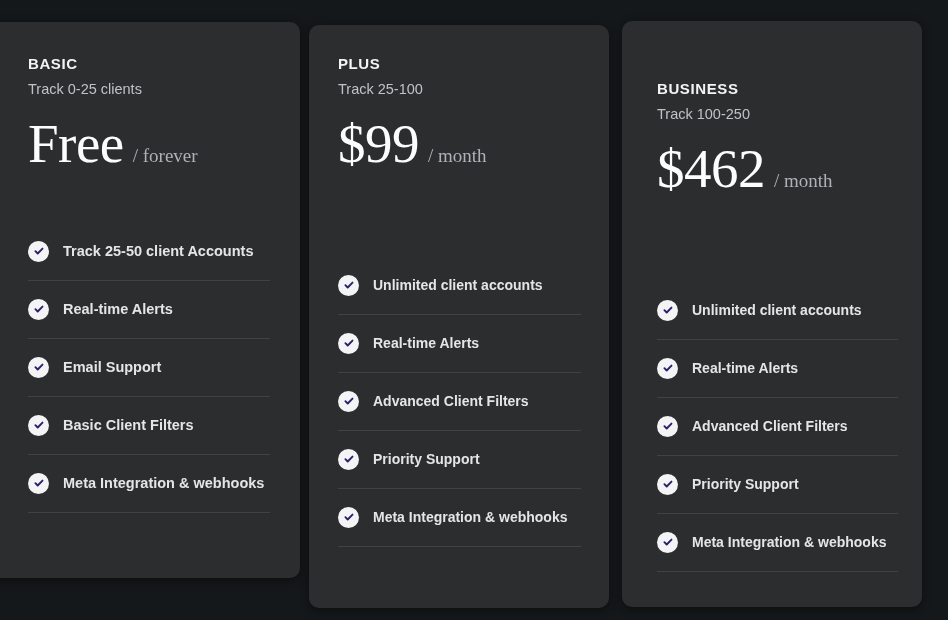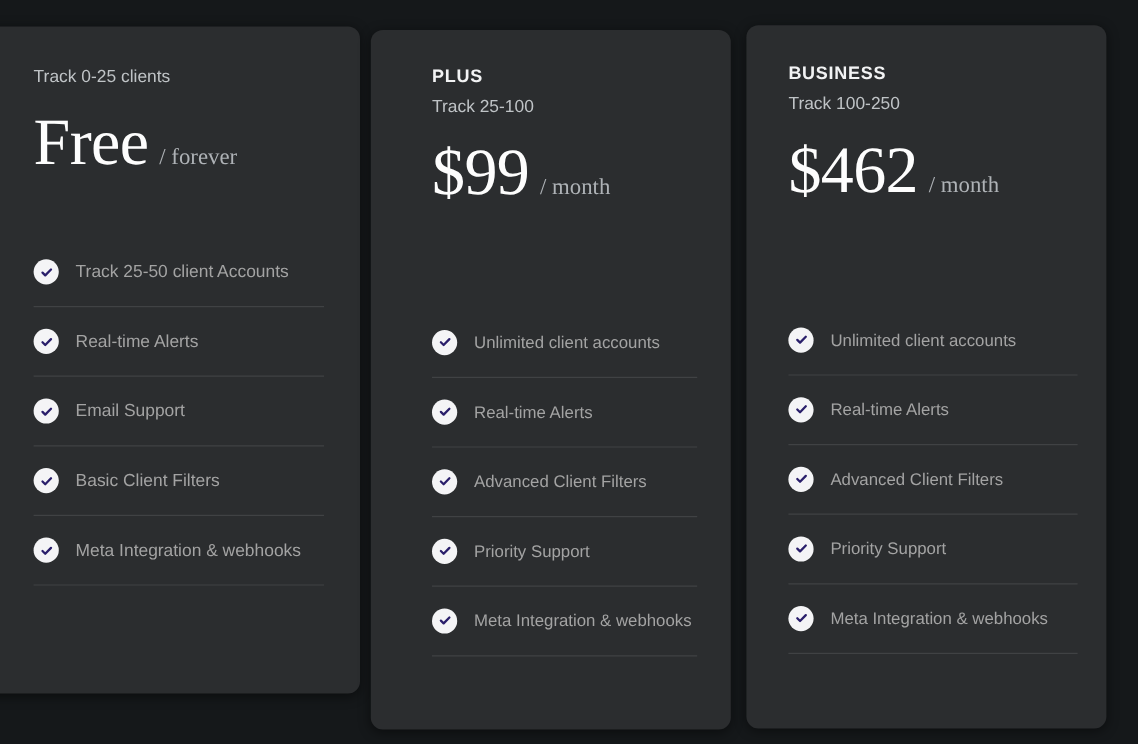--- a/index.html
+++ b/index.html
@@ -51,22 +51,22 @@
   }
 
   .card-inner {
     position: absolute;
     left: 0;
     top: 0;
     right: 0;
     bottom: 0;
   }
   .basic .card-inner  { padding: 34px 30px 0 40px; }
-  .plus .card-inner     { padding: 31px 28px 0 51px; }
-  .business .card-inner { padding: 33px 24px 0 35px; }
+  .plus .card-inner     { padding: 31px 28px 0 29px; }
+  .business .card-inner { padding: 33px 24px 0 35px; margin-top: 27px; }
 
   
   .plan-name {
     font-size: 15px;
     font-weight: bold;
     letter-spacing: 0.6px;
     color: #f2f3f4;
     margin: 0 0 8px 0;
     line-height: 1.1;
   }
@@ -125,32 +125,34 @@
     background: #f4f4f6;
     display: flex;
     align-items: center;
     justify-content: center;
     margin-right: 14px;
   }
   .check-icon svg { display: block; }
 
   .feature-label {
     font-size: 14px;
-    color: #a3a3a3;
+    color: #e5e5e5;
     line-height: 1.25;
+    font-weight: bold;
   }
   .basic .feature-label { font-size: 14.5px; }
 </style>
 </head>
 <body>
 
 <div class="pricing-stage">
 
   <div class="plan-card basic">
     <div class="card-inner">
+      <h3 class="plan-name">BASIC</h3>
       <p class="plan-range">Track 0-25 clients</p>
       <div class="price-row">
         <span class="price-amount">Free</span>
         <span class="price-period">/ forever</span>
       </div>
       <ul class="feature-list">
         <li class="feature-item">
           <span class="check-icon">
             <svg width="12" height="12" viewBox="0 0 12 12">
                 <path d="M2.4 6.2 L4.7 8.5 L9.5 3.6" stroke="#2a1f6b" stroke-width="1.9" fill="none" stroke-linecap="round" stroke-linejoin="round"></path>

